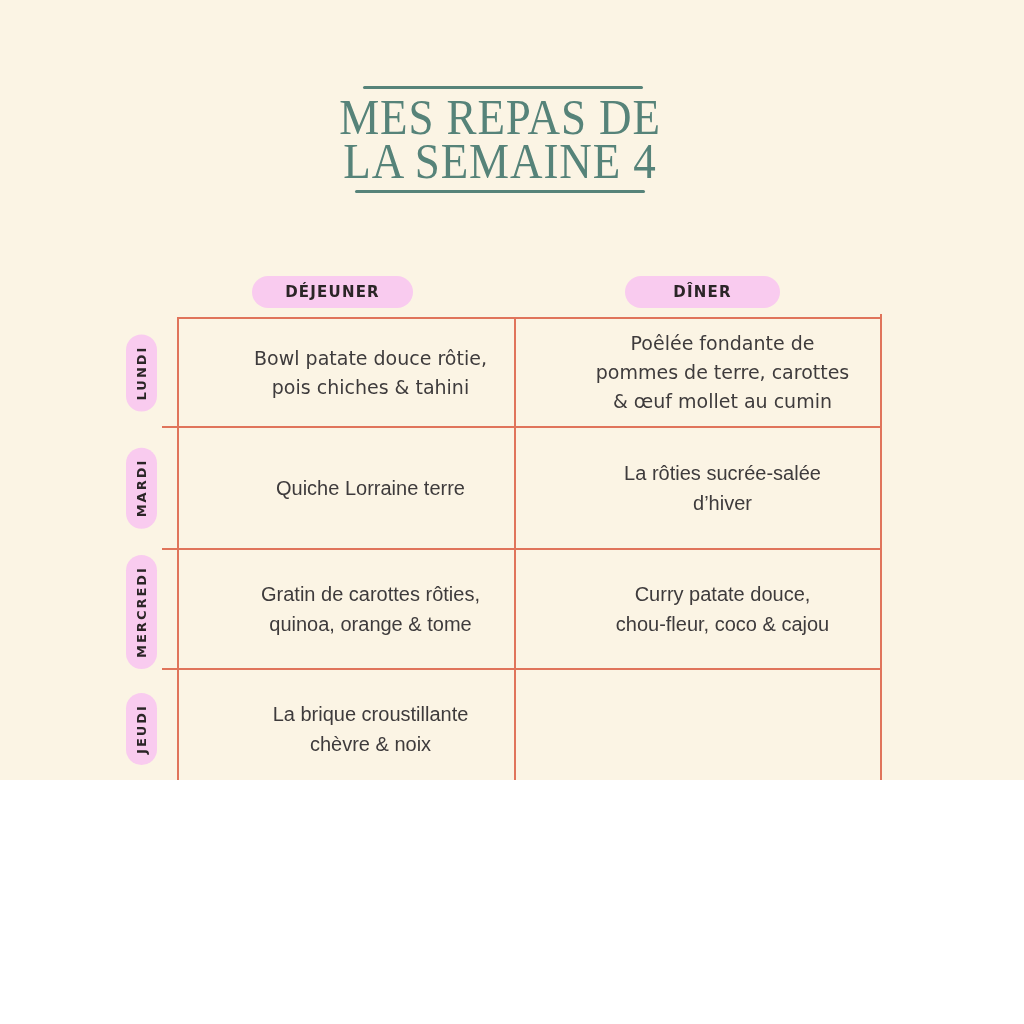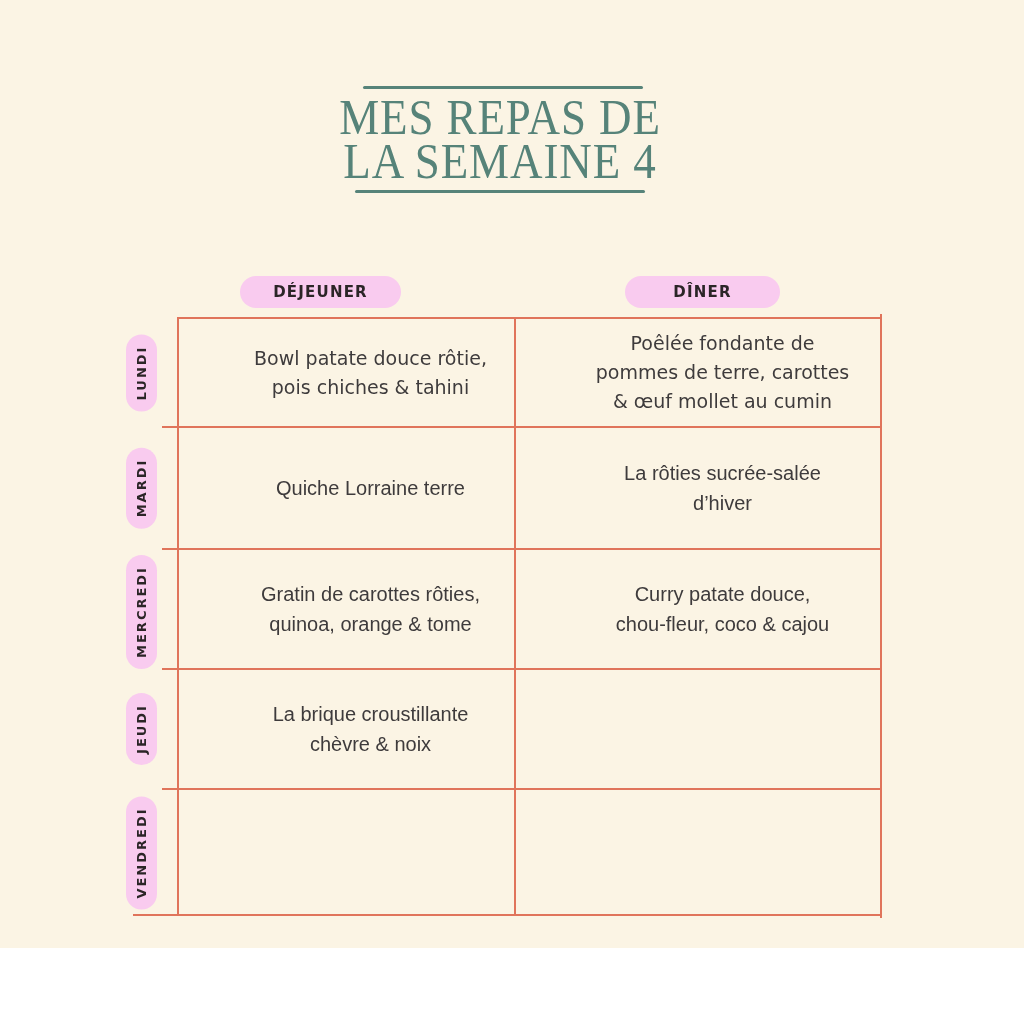--- a/index.html
+++ b/index.html
@@ -1,17 +1,17 @@
 <!DOCTYPE html>
 <html><head>
 <meta charset="utf-8">
 <style>
   html,body { margin:0; padding:0; }
   .canvas {
-    position:relative; width:1024px; height:948px;
+    position:relative; width:1024px; height:780px;
     background:#FBF4E4; overflow:hidden;
     font-family:"DejaVu Sans", sans-serif;
   }
 
   
   .title-rule { position:absolute; height:3px; background:#568379; border-radius:2px; }
   .rule-top    { left:363px; top:86px;  width:280px; }
   .rule-bottom { left:355px; top:190px; width:290px; }
   .title {
     position:absolute; left:180px; top:95px; width:640px;
@@ -20,21 +20,21 @@
     font-size:50px; line-height:44px; letter-spacing:1px;
     transform:scaleX(.9); transform-origin:50% 0;
   }
 
   
   .col-pill {
     position:absolute; top:276px; height:32px;
     background:#F9CBEF; border-radius:16px;
     display:flex; align-items:center; justify-content:center;
   }
-  .pill-dejeuner { left:240px; width:161px; }
+  .pill-dejeuner { left:252px; width:161px; }
   .pill-diner    { left:625px; width:155px;text-align:center; }
   .col-pill span {
     font-size:15px; font-weight:600; letter-spacing:1.2px; color:#2B2527;
   }
 
   
   .meal-grid {
     position:absolute; left:178px; top:318px; width:704px; height:598px;
     display:grid;
     grid-template-columns:337px 367px;

